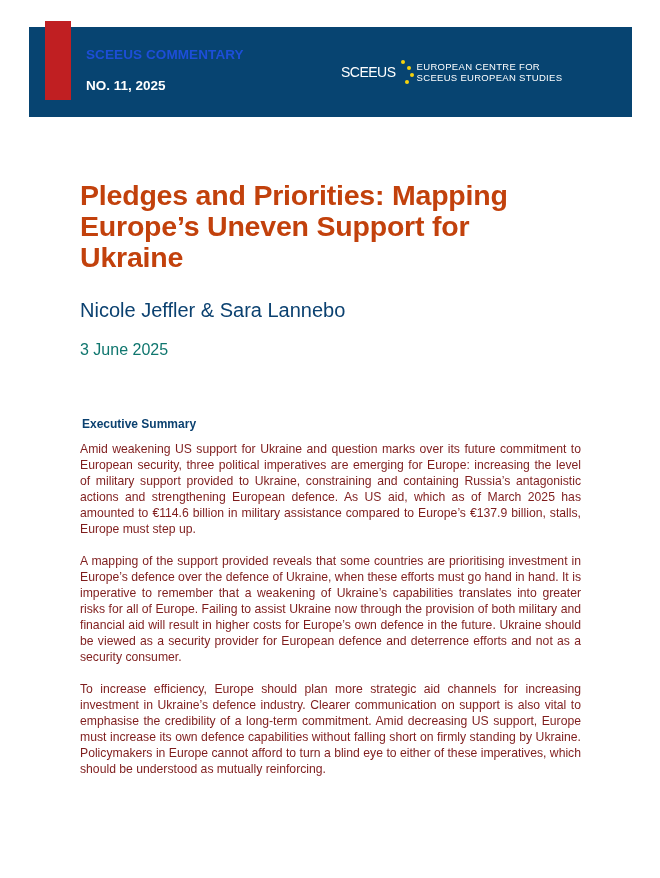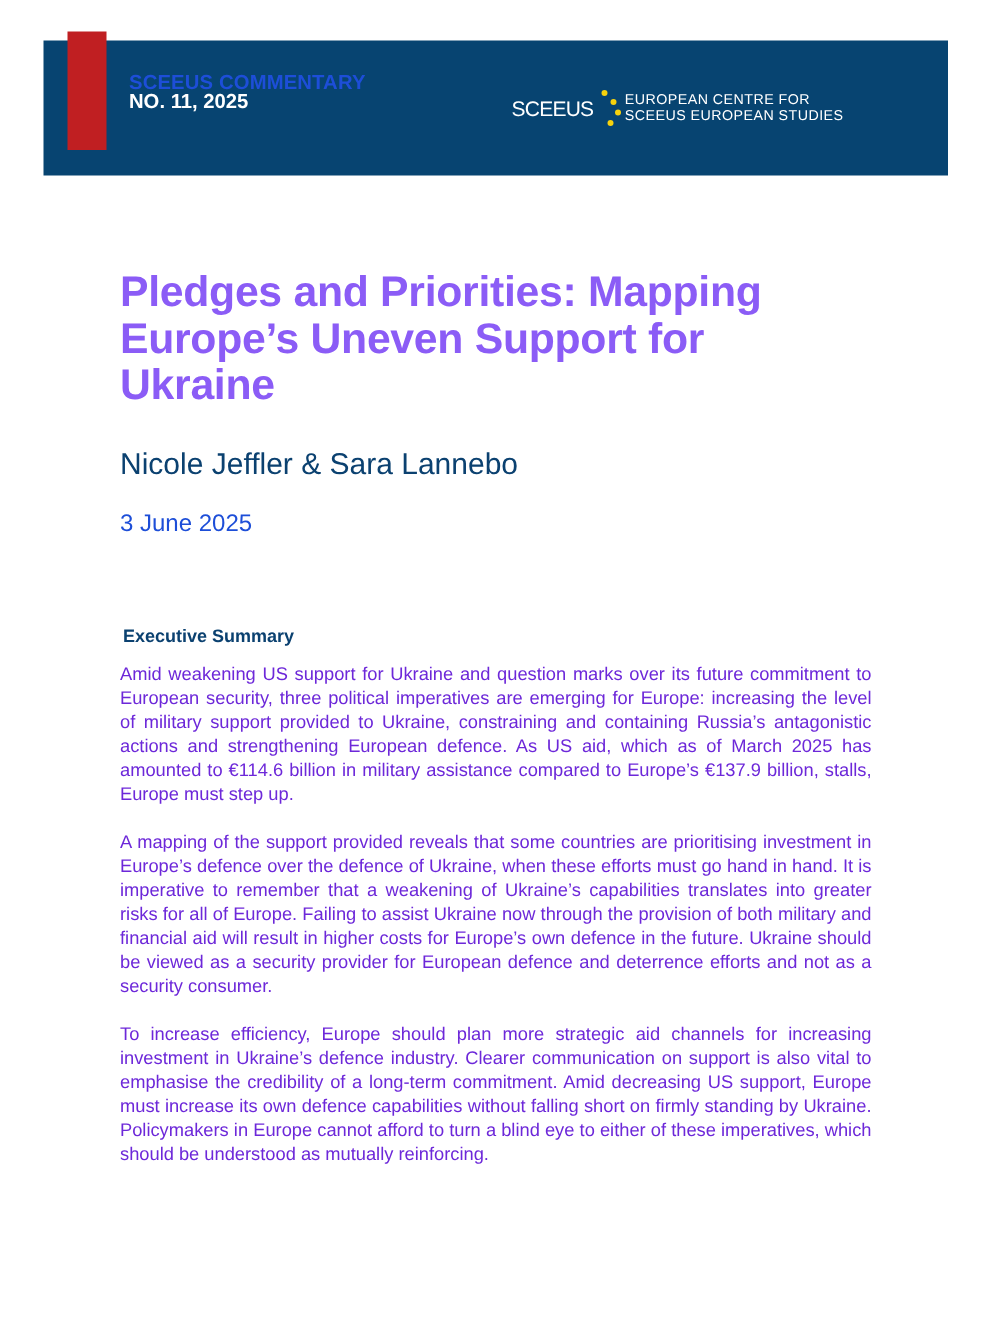--- a/index.html
+++ b/index.html
@@ -35,21 +35,21 @@
       left: 86px;
       top: 47px;
       color: #1d4ed8;
       font-weight: bold;
       font-size: 13.5px;
       letter-spacing: 0.1px;
     }
     .issue-label {
       position: absolute;
       left: 86px;
-      top: 60px;
+      top: 78px;
       color: #ffffff;
       font-weight: bold;
       font-size: 13.5px;
     }
     .logo {
       position: absolute;
       left: 341px;
       top: 60px;
       height: 30px;
       display: flex;
@@ -81,55 +81,55 @@
       font-size: 9.5px;
       line-height: 11px;
       letter-spacing: 0.3px;
     }
     .title {
       position: absolute;
       left: 80px;
       top: 180px;
       width: 460px;
       margin: 0;
-      color: #8b5cf6;
+      color: #c2410c;
       font-weight: bold;
       font-size: 28.5px;
       line-height: 31px;
       letter-spacing: -0.2px;
     }
     .authors {
       position: absolute;
       left: 80px;
       top: 299px;
       color: #0b4170;
       font-size: 20px;
     }
     .date {
       position: absolute;
       left: 80px;
       top: 341px;
-      color: #1d4ed8;
+      color: #0f766e;
       font-size: 16px;
     }
     .section-heading {
       position: absolute;
       left: 80px;
       top: 415px;
       margin: 2px;
       color: #0b4170;
       font-weight: bold;
       font-size: 12px;
     }
     .body-text {
       position: absolute;
       left: 80px;
       top: 441px;
       width: 501px;
-      color: #6d28d9;
+      color: #7f1d1d;
       font-size: 12.2px;
       line-height: 16px;
       text-align: justify;
     }
     .body-text p {
       margin: 0 0 16px 0;
     }
   </style>
 </head>
 <body>

